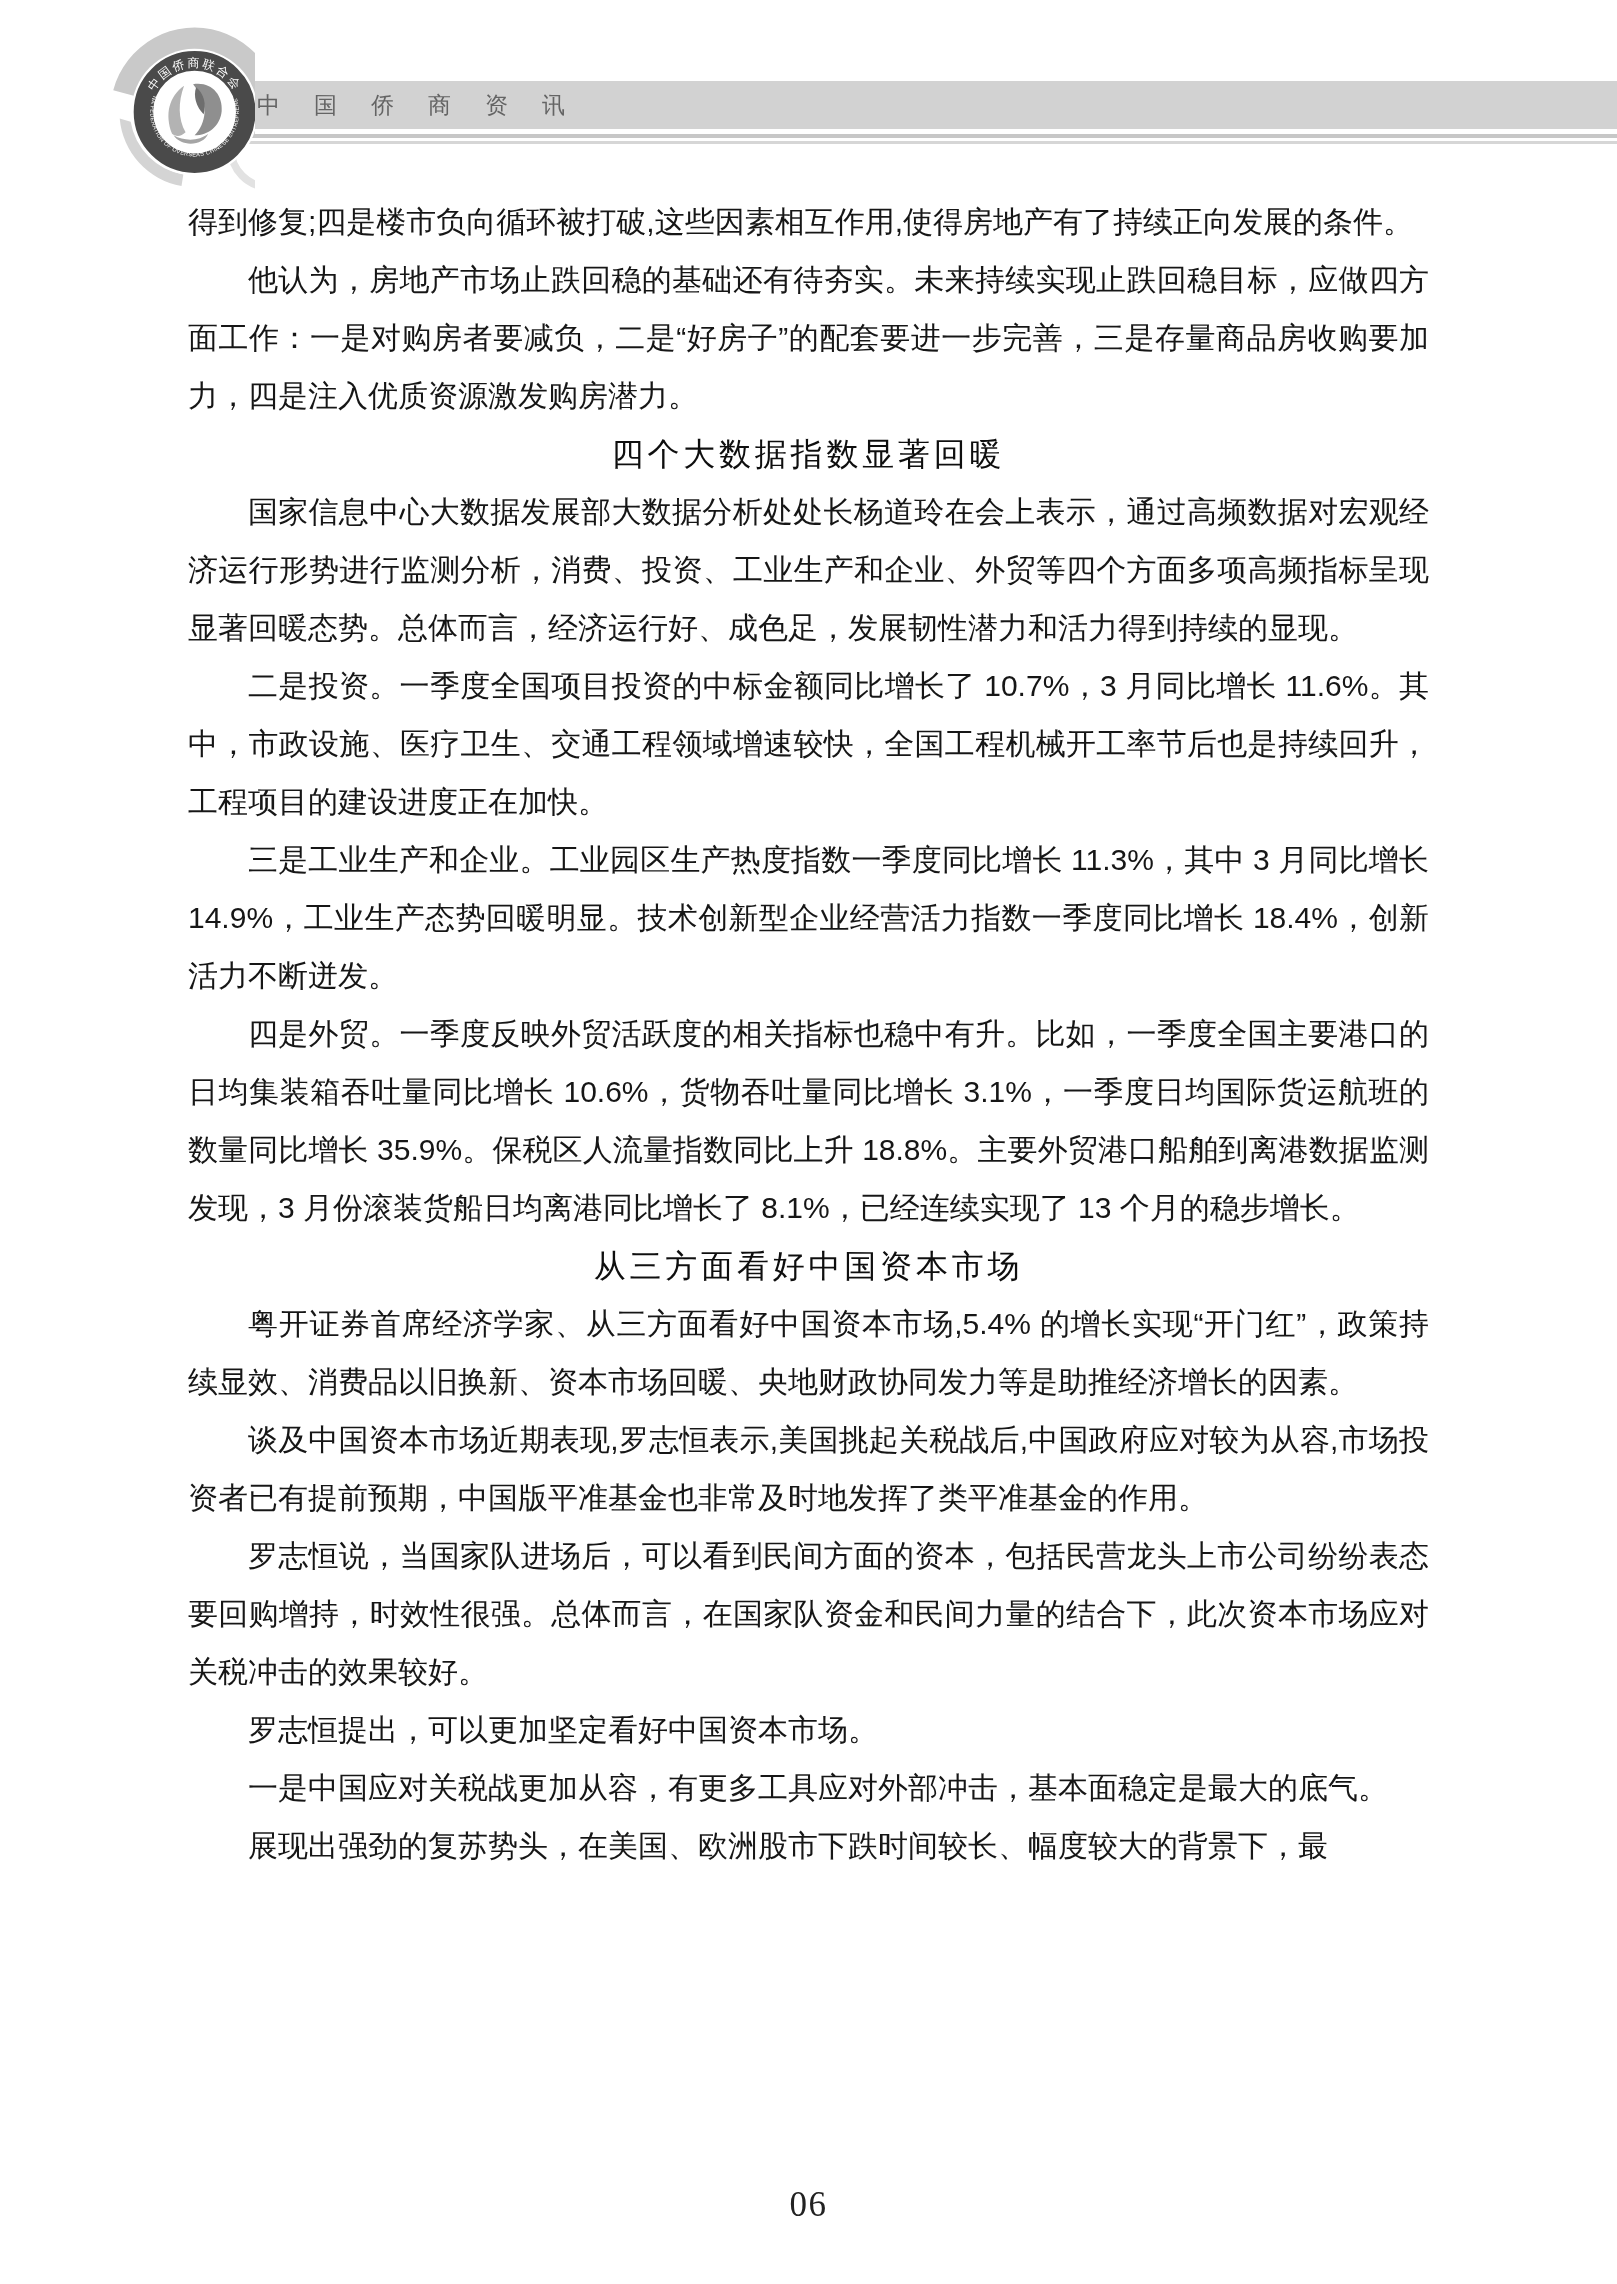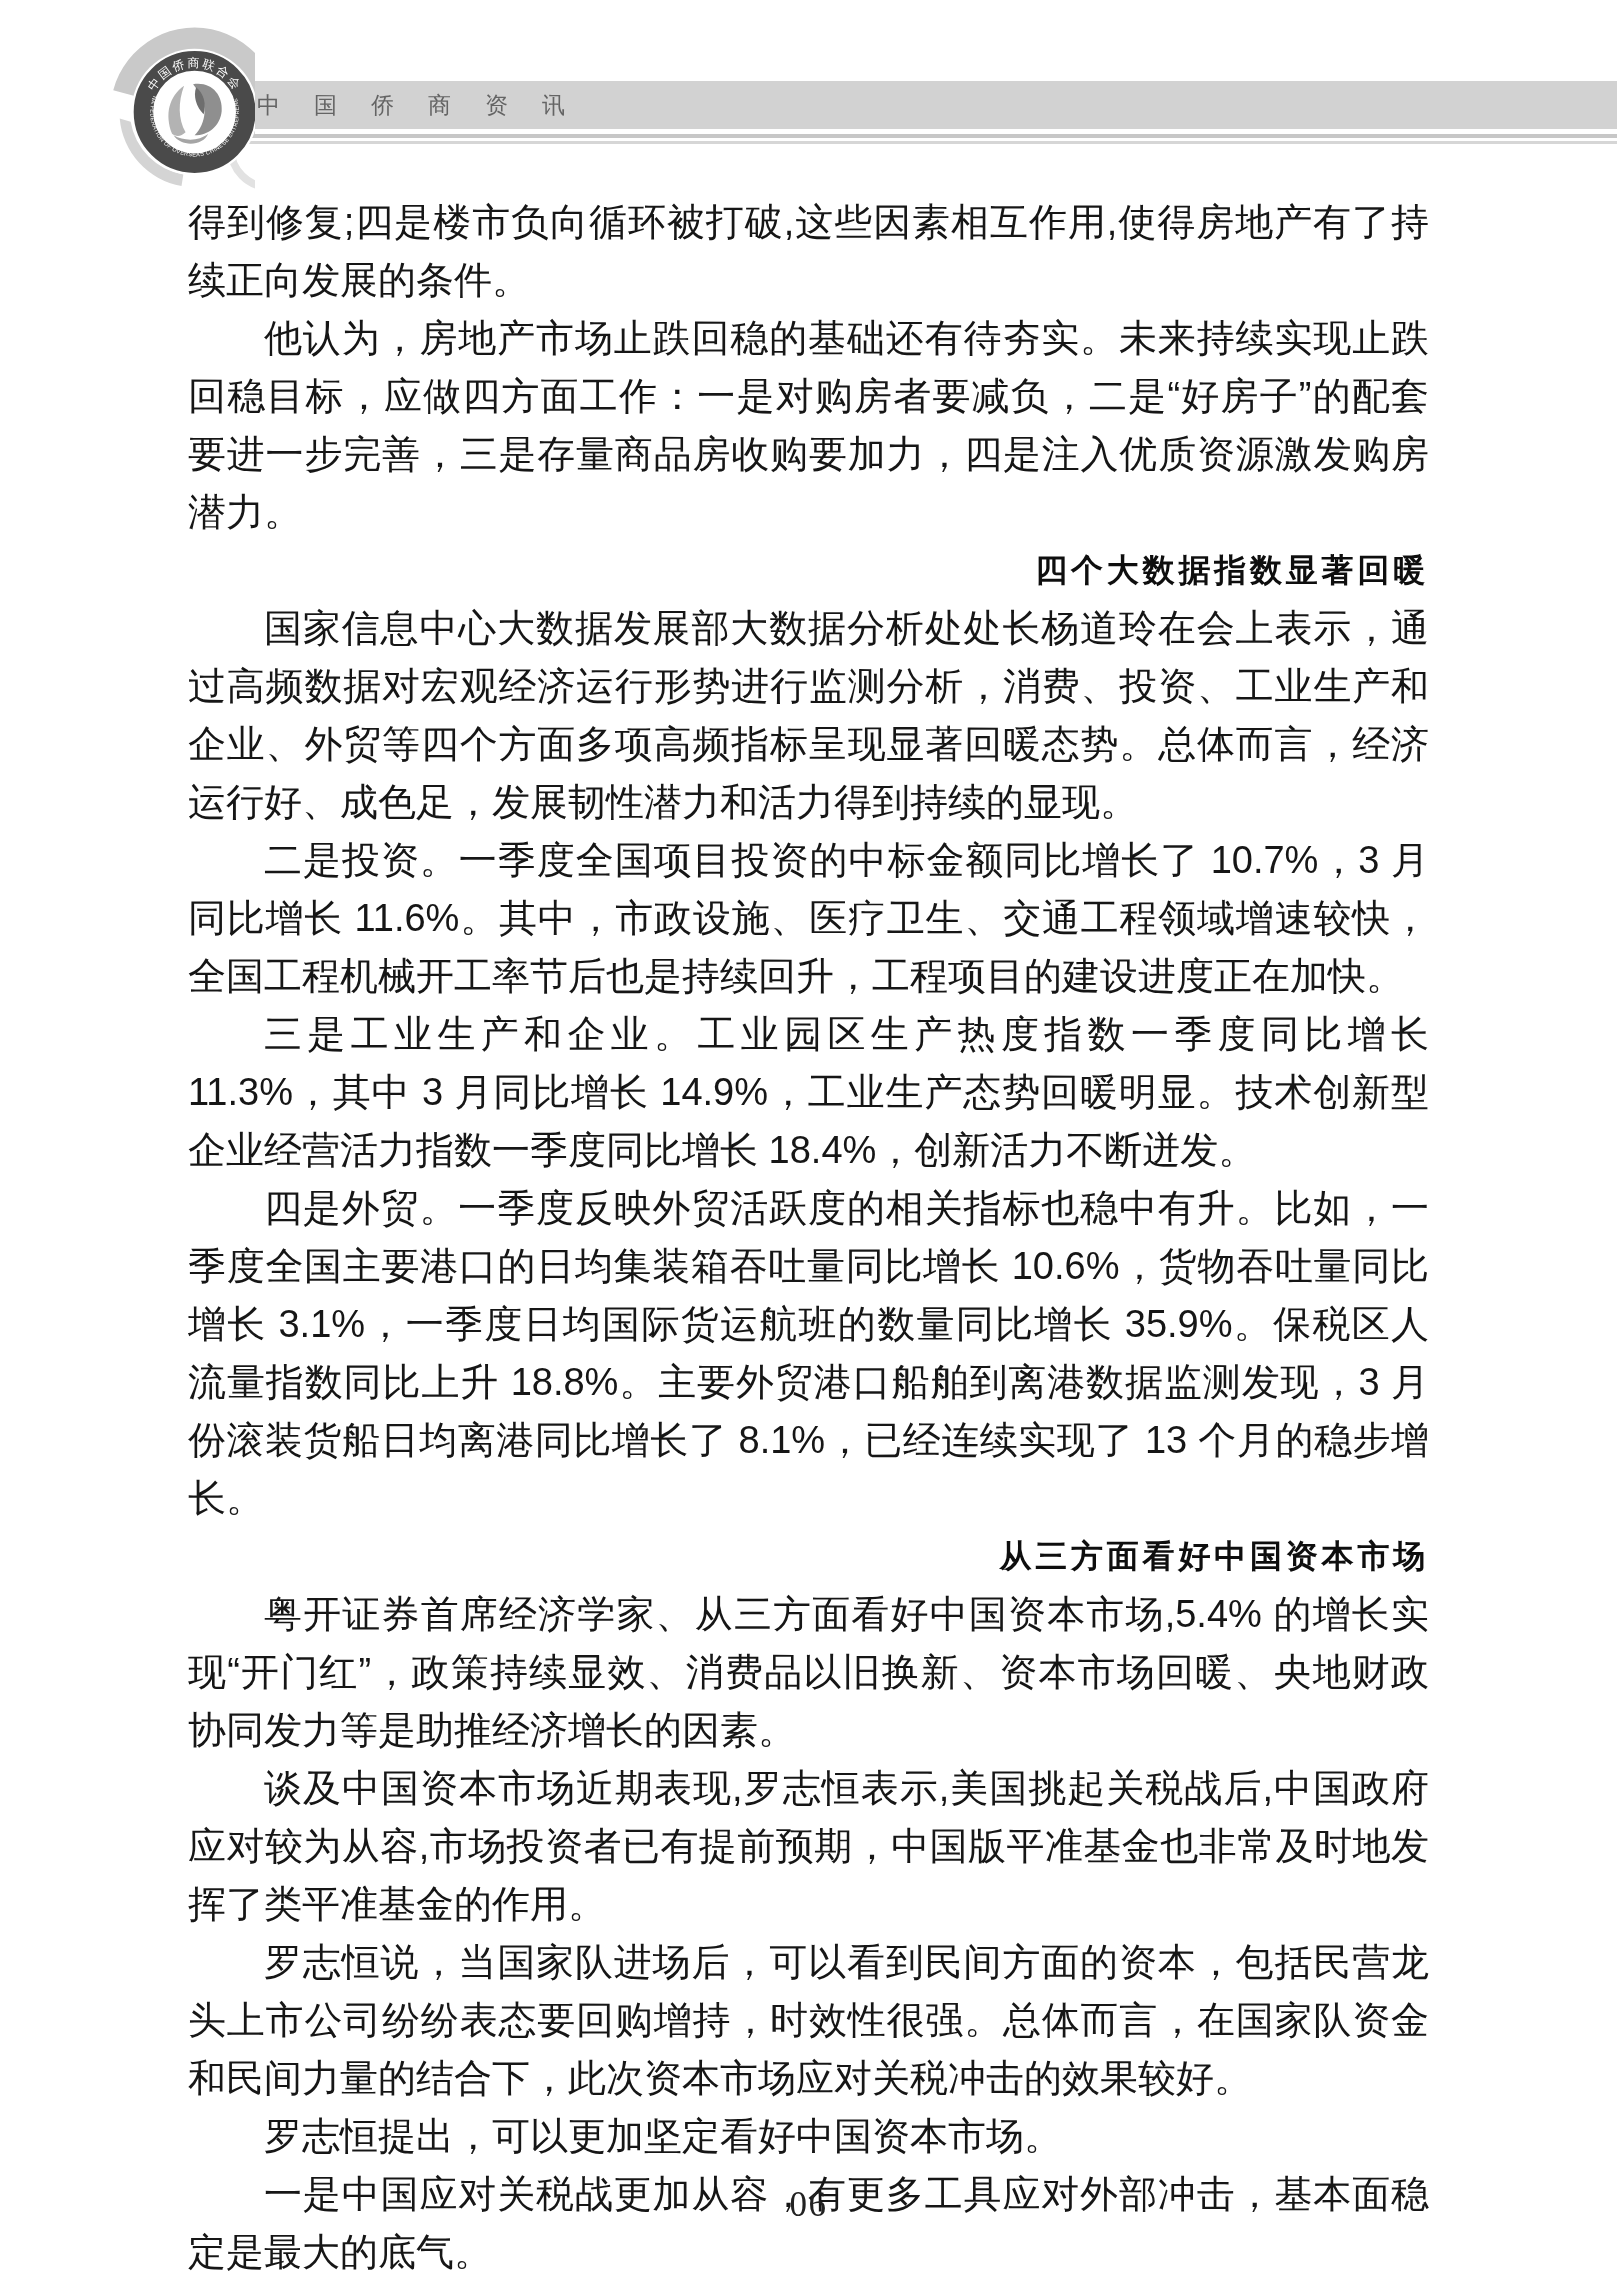--- a/index.html
+++ b/index.html
@@ -16,28 +16,28 @@
     position:absolute;top:81px;left:257px;height:48px;line-height:48px;
     font-size:23px;letter-spacing:34px;color:#646464;white-space:nowrap;
   }
   .rule-a{position:absolute;top:134px;left:235px;right:0;height:3.8px;background:#c7c7c7;}
   .rule-b{position:absolute;top:141px;left:235px;right:0;height:3px;background:#d6d6d6;}
   .logo-wrap{position:absolute;top:9px;left:59px;width:196px;height:188px;}
 
   
   .article{position:absolute;top:193px;left:188px;width:1241px;}
   .body-p{
-    margin:0;font-size:38px;line-height:58px;text-align:justify;
+    margin:0;font-size:30px;line-height:58px;text-align:justify;
     color:#161616;
   }
   .body-p.indent{text-indent:2em;}
   .lead{font-weight:normal;}
   .sec-h{
-    margin:0;font-size:32px;line-height:58px;font-weight:bold;
-    text-align:right;letter-spacing:3.8px;color:#0e0e0e;
+    margin:0;font-size:32px;line-height:58px;font-weight:normal;
+    text-align:center;letter-spacing:3.8px;color:#0e0e0e;
   }
 
   
   .page-num{
     position:absolute;top:2186px;left:0;right:0;text-align:center;
     font-family:Liberation Serif, serif;
     font-size:35px;line-height:38px;color:#222;letter-spacing:1.5px;
   }
 </style>
 </head>

